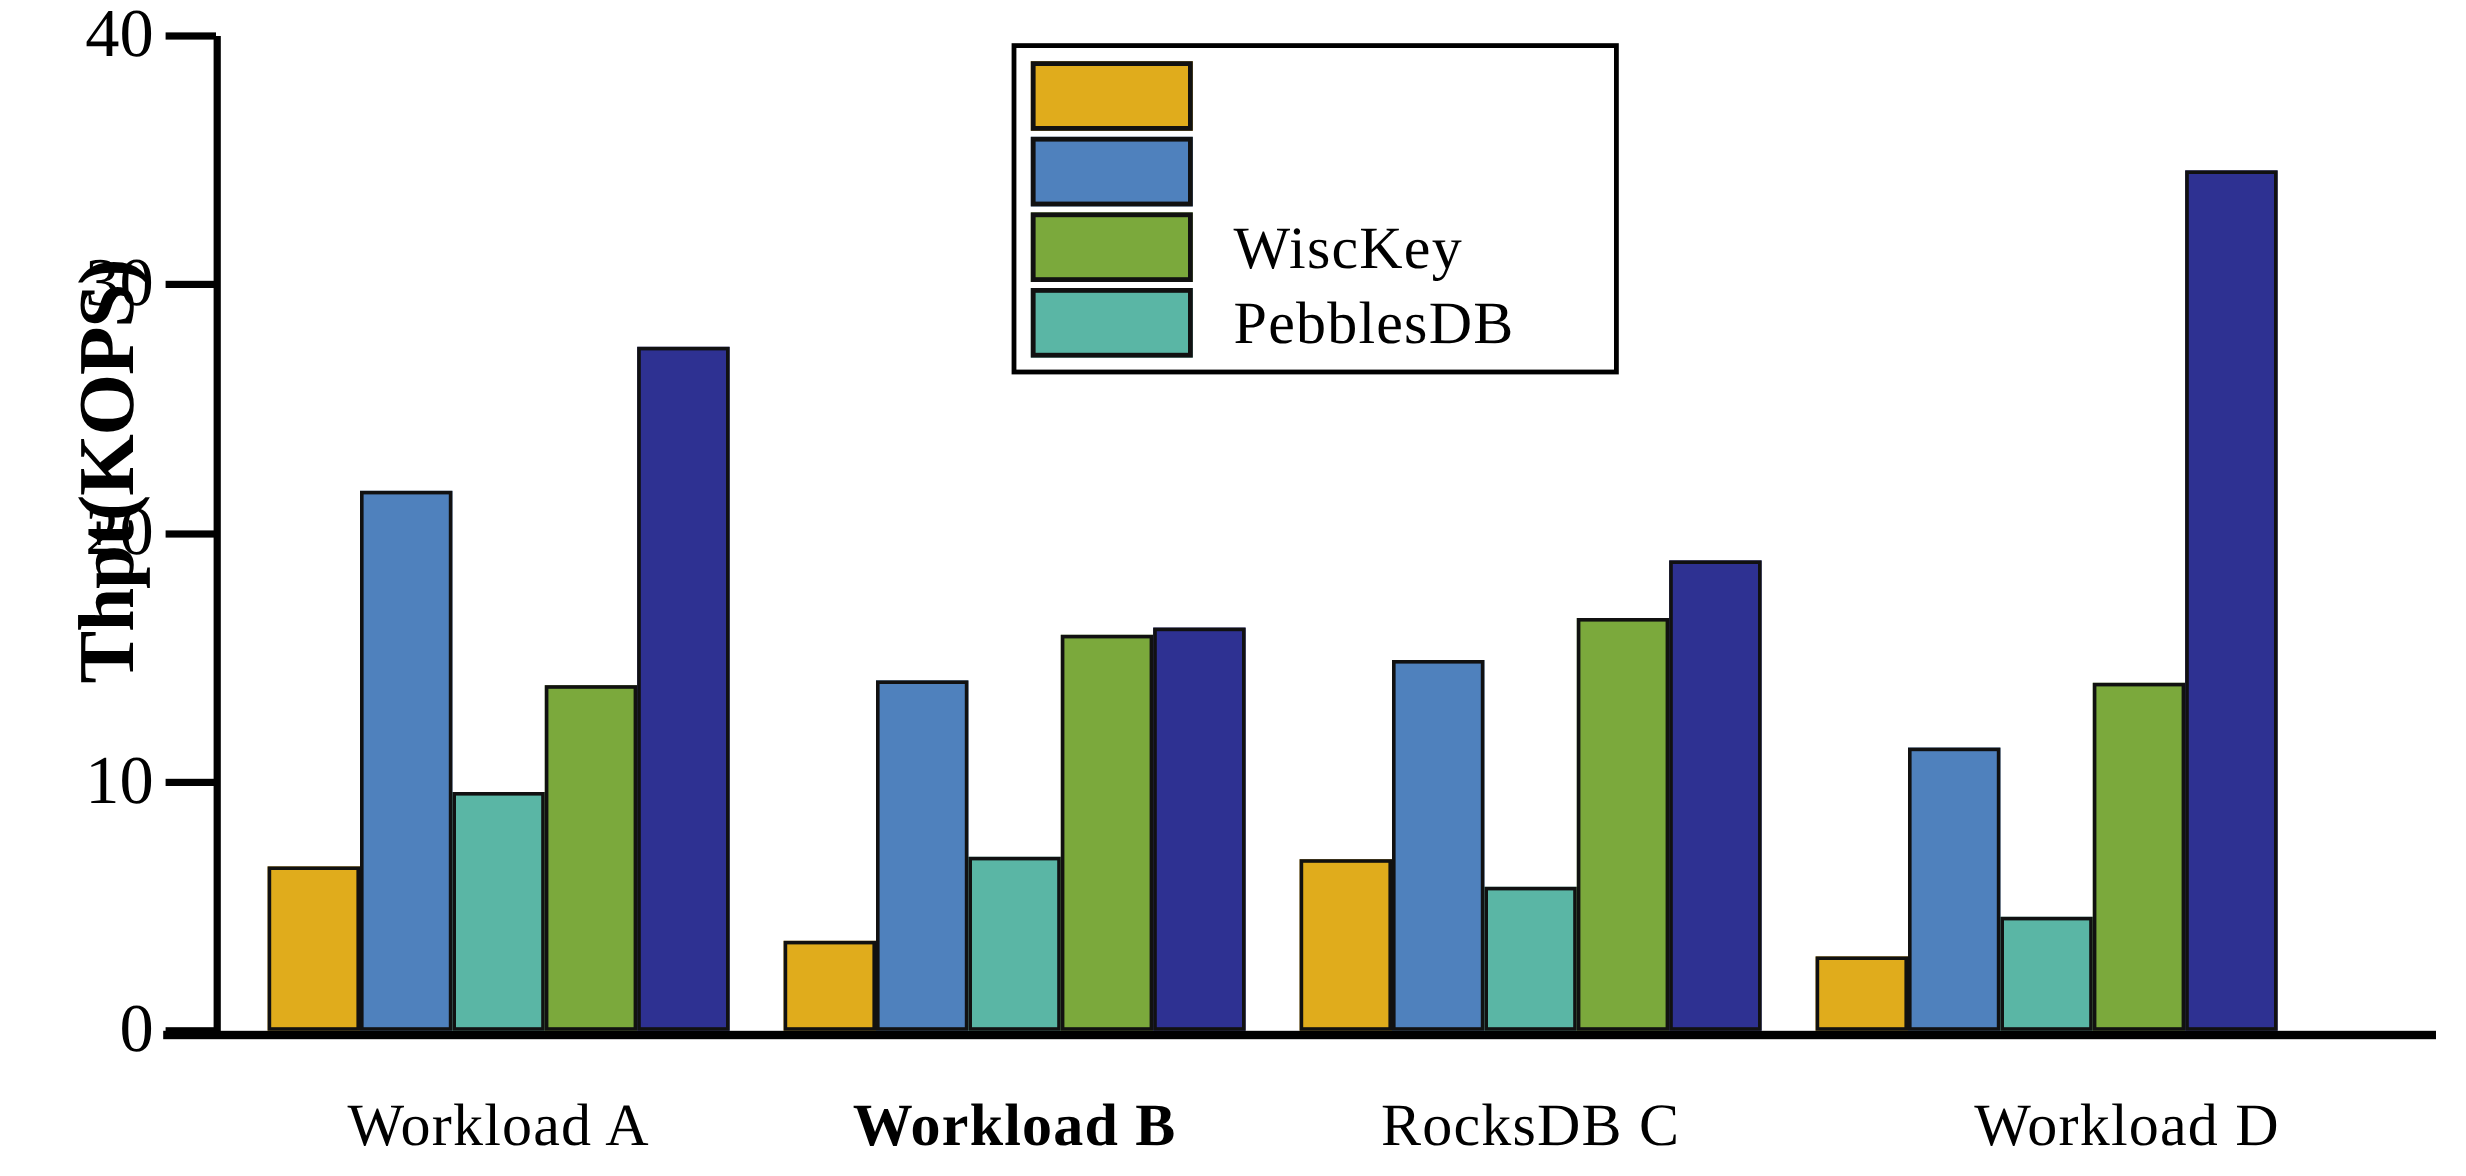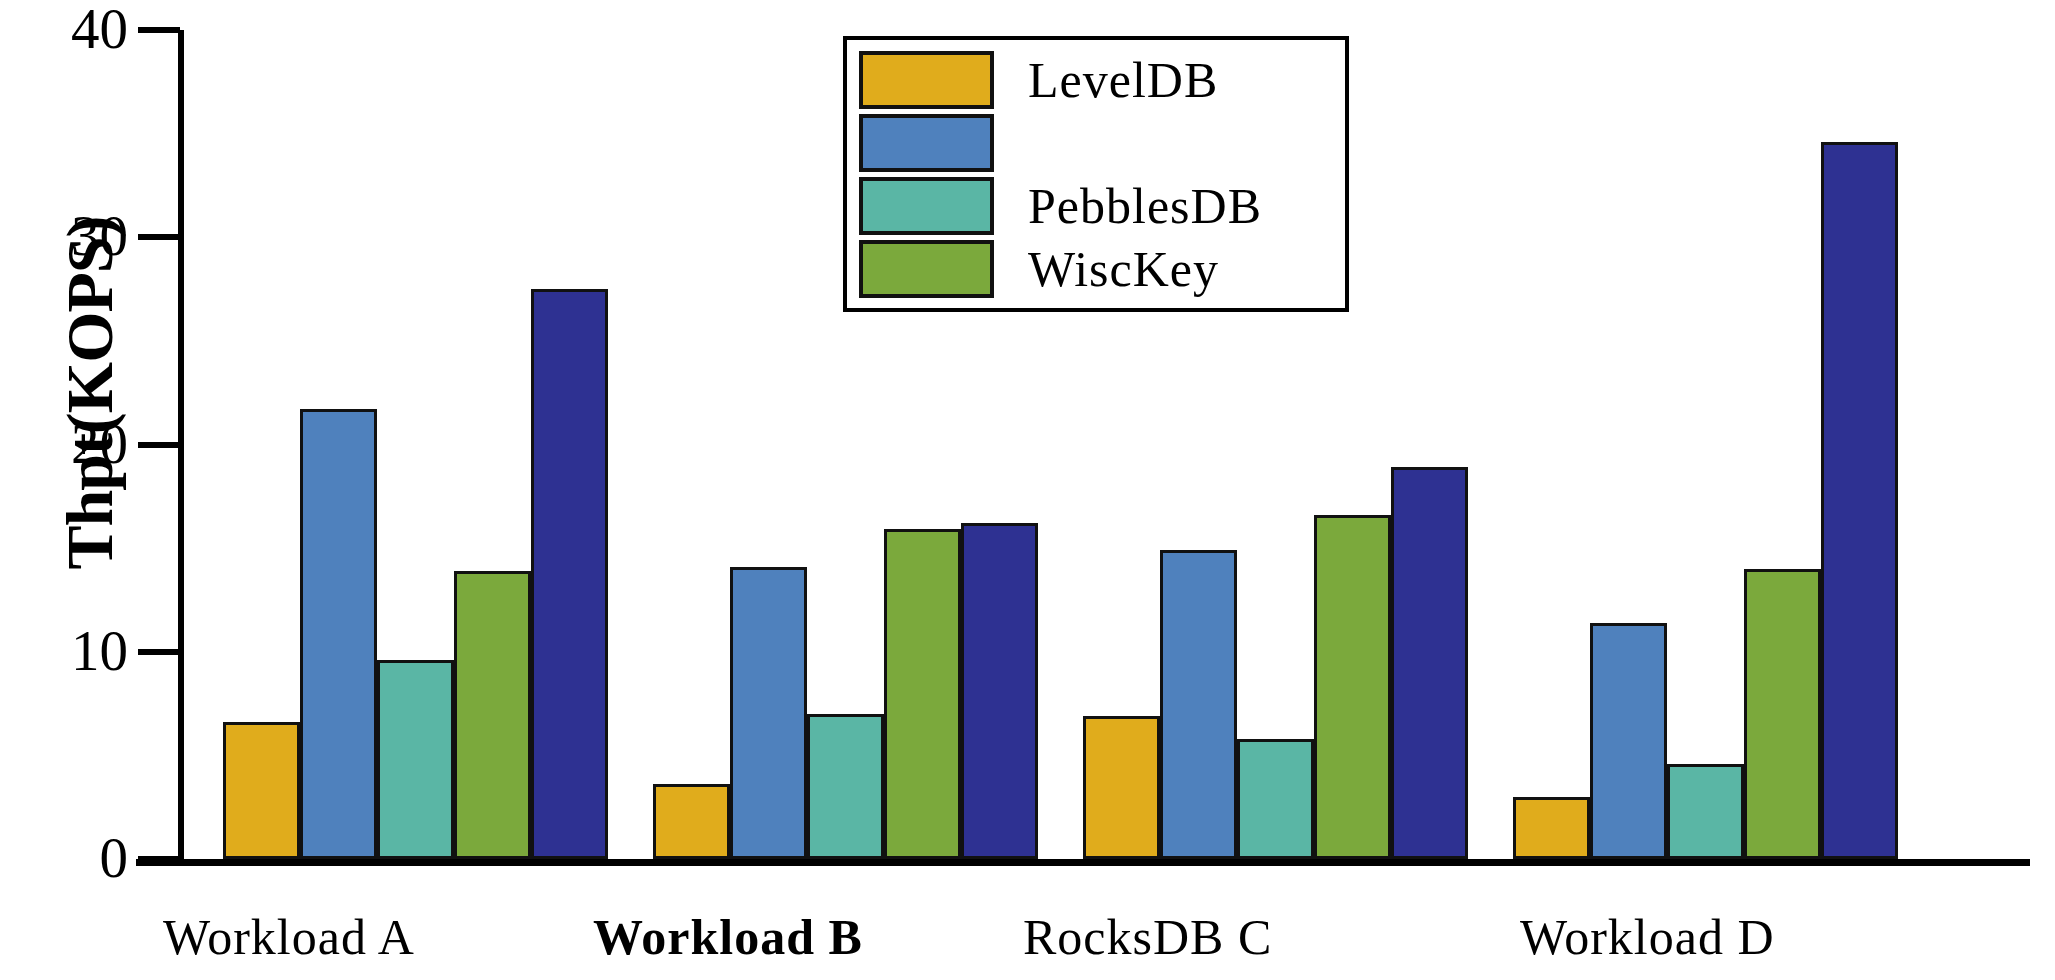--- a/index.html
+++ b/index.html
@@ -95,21 +95,21 @@
     position: absolute;
     bottom: 0;
     border: 3px solid #111111;
     box-sizing: border-box;
   }
 
   
   .x-tick-label {
     position: absolute;
     top: 878px;
-    text-align: left;
+    text-align: center;
     font-family: "Liberation Serif", "DejaVu Serif", serif;
     font-size: 50px;
     color: #000000;
     white-space: nowrap;
     letter-spacing: 1px;
   }
 
   
   #legend {
     position: absolute;
@@ -200,28 +200,27 @@
         <div class="x-tick-label" style="left: -15px; width: 505px;">Workload A</div>
         <div class="x-tick-label" style="left: 415px; width: 505px; font-weight: bold;">Workload B</div>
         <div class="x-tick-label" style="left: 845px; width: 505px;">RocksDB C</div>
         <div class="x-tick-label" style="left: 1342px; width: 505px;">Workload D</div>
       </div>
   </div>
 
   <div id="legend">
       <div class="legend-row">
         <div class="legend-swatch" style="background-color: rgb(224, 172, 28);"></div>
-        <div class="legend-label">LevelDB</div>
       </div>
       <div class="legend-row">
         <div class="legend-swatch" style="background-color: rgb(79, 129, 189);"></div>
+      </div>
+      <div class="legend-row">
+        <div class="legend-swatch" style="background-color: rgb(123, 169, 60);"></div>
+        <div class="legend-label">WiscKey</div>
       </div>
       <div class="legend-row">
         <div class="legend-swatch" style="background-color: rgb(90, 182, 165);"></div>
         <div class="legend-label">PebblesDB</div>
       </div>
-      <div class="legend-row">
-        <div class="legend-swatch" style="background-color: rgb(123, 169, 60);"></div>
-        <div class="legend-label">WiscKey</div>
-      </div>
     </div>
 
 </div>
 
 </body></html>

